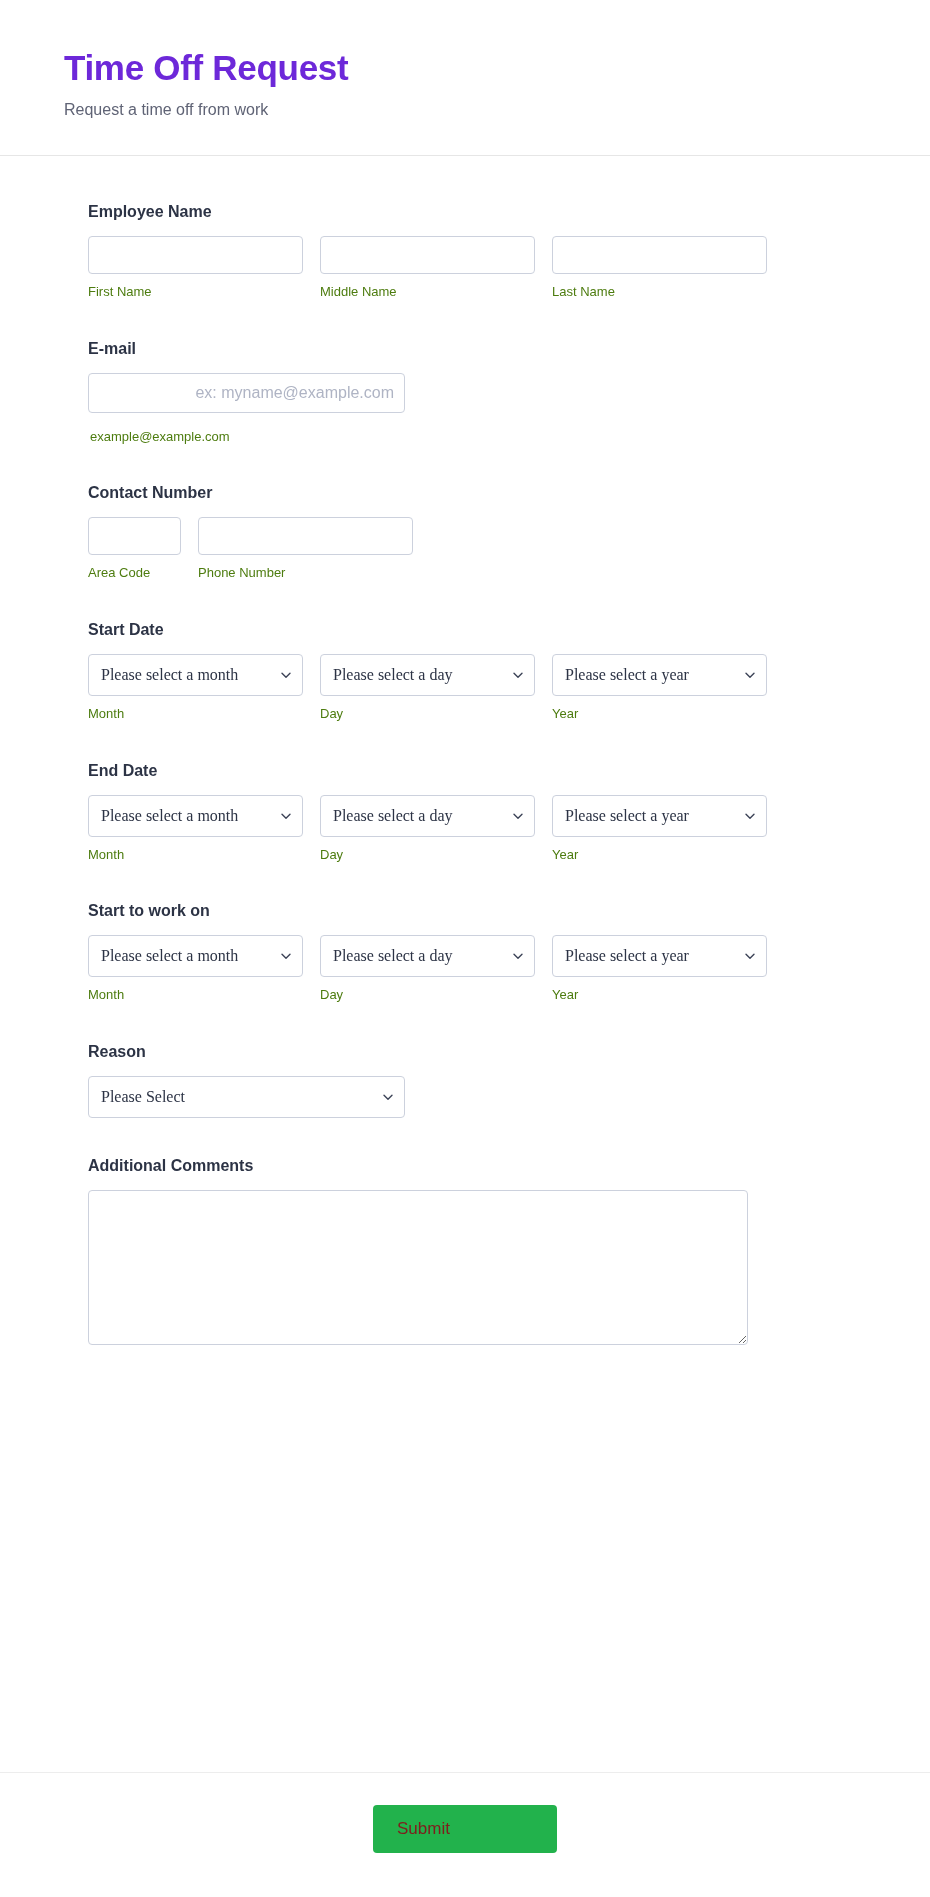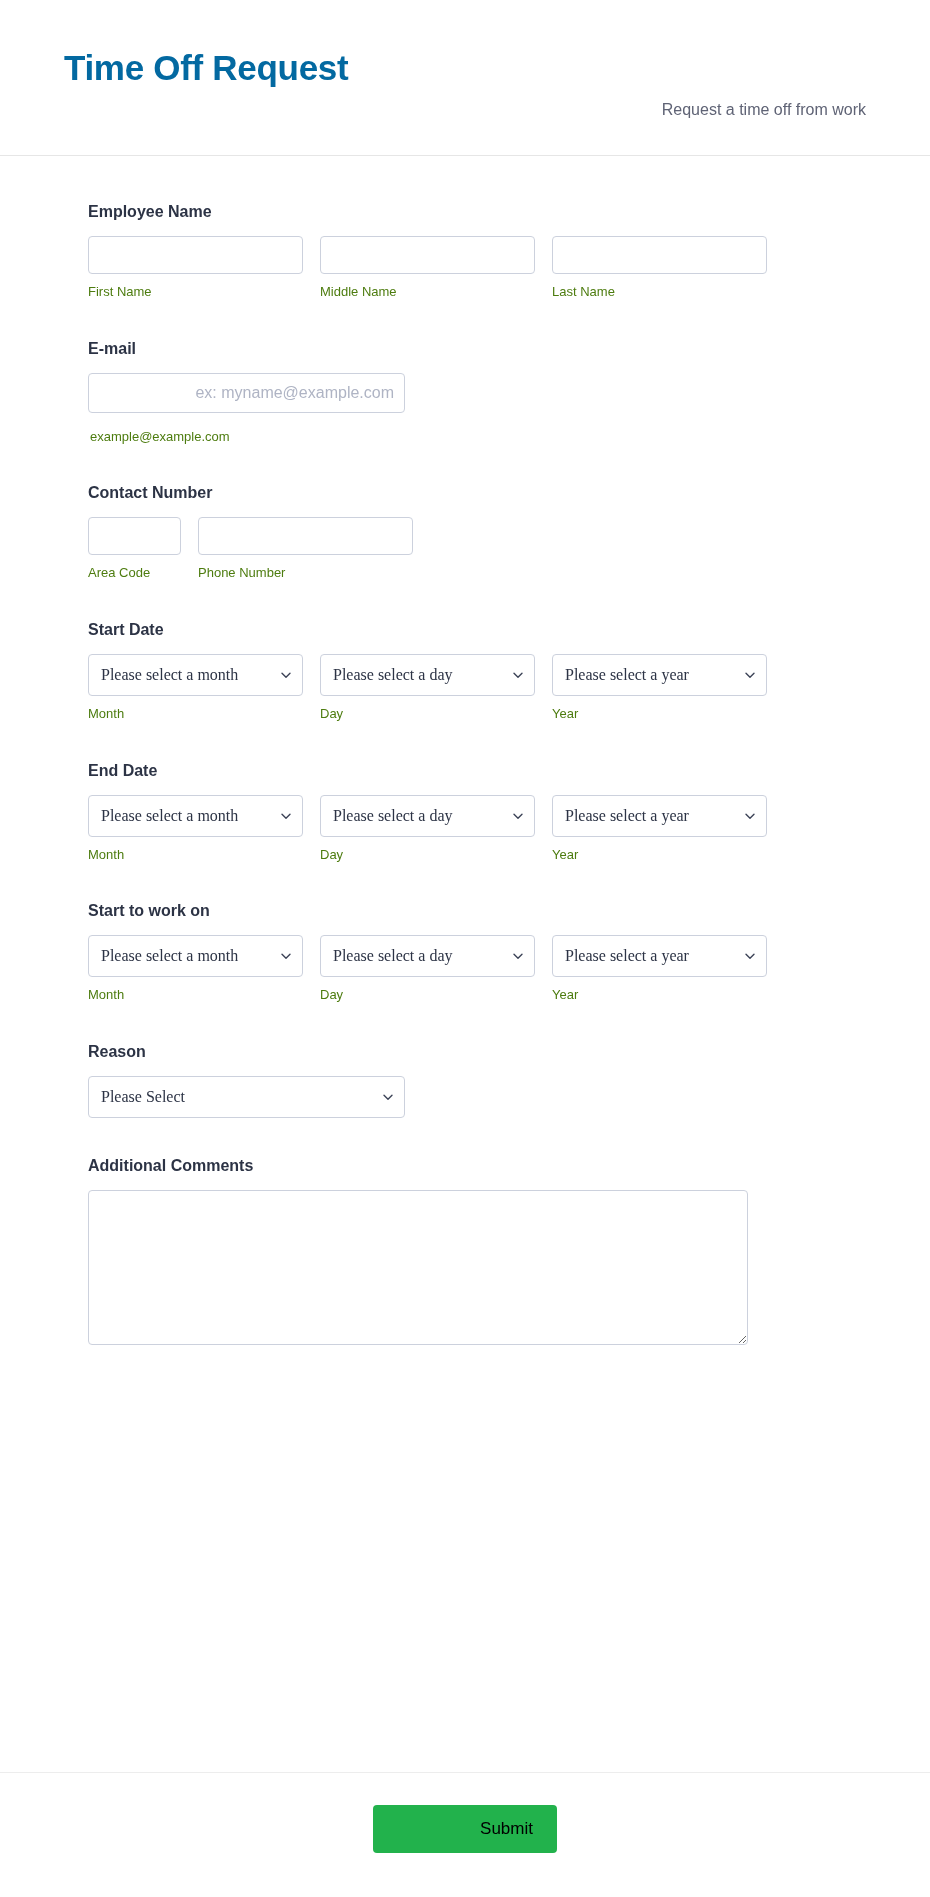--- a/index.html
+++ b/index.html
@@ -26,30 +26,29 @@
 
   
   .form-header {
     padding: 48px 64px 34px 64px;
     border-bottom: 1px solid #e6e6e6;
   }
   .form-title {
     font-size: 35px;
     font-weight: bold;
     line-height: 1.15;
-    color: #0369a1;
+    color: #6d28d9;
     letter-spacing: -0.3px;
     margin: 0 0 12px 0;
   }
   .form-subtitle {
     font-size: 16px;
     color: #5f6375;
     line-height: 1.3;
     margin: 0;
-    text-align: right;
   }
 
   
   .form-body {
     padding: 28px 64px 0 88px;
     flex: 1 1 auto;
   }
 
   .form-line {
     padding: 18px 0 20px 0;
@@ -160,27 +159,27 @@
     border-top: 1px solid #ededed;
     padding: 32px 64px 44px 64px;
     display: flex;
     justify-content: center;
   }
   .submit-btn {
     min-width: 184px;
     height: 48px;
     border: none;
     border-radius: 4px;
-    color: #000000;
+    color: #7f1d1d;
     font-family: "Liberation Sans", sans-serif;
     font-size: 17px;
     line-height: 48px;
     padding: 0 24px;
     cursor: pointer;
-    text-align: right;
+    text-align: left;
   }
 </style>
 </head>
 <body>
 
 <div class="form-page">
 
   <div class="form-header">
     <h1 class="form-title">Time Off Request</h1>
     <p class="form-subtitle">Request a time off from work</p>

